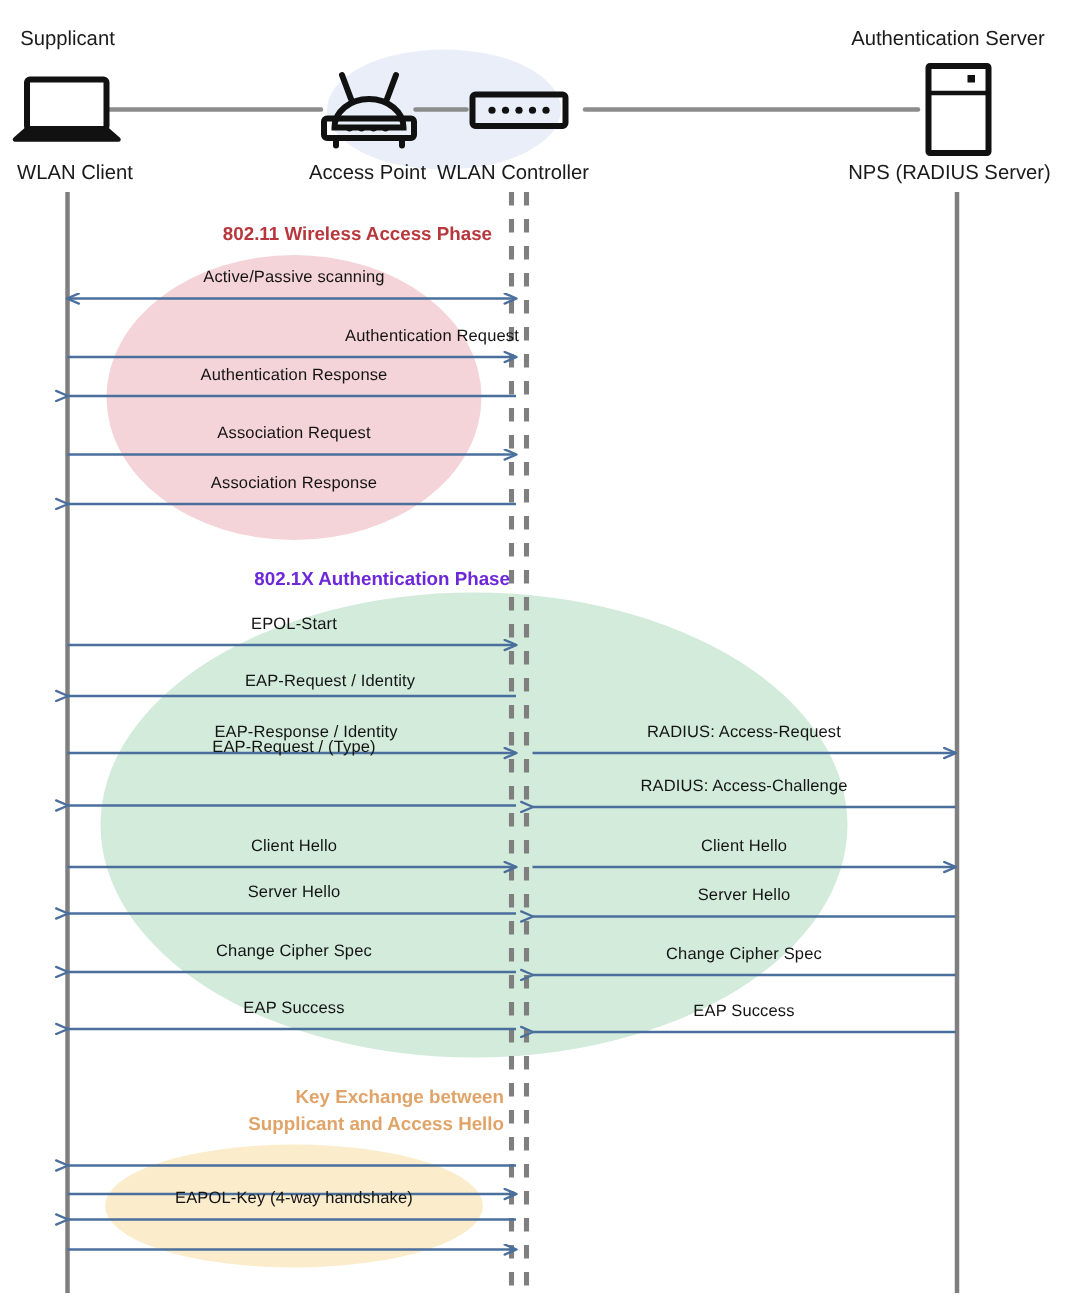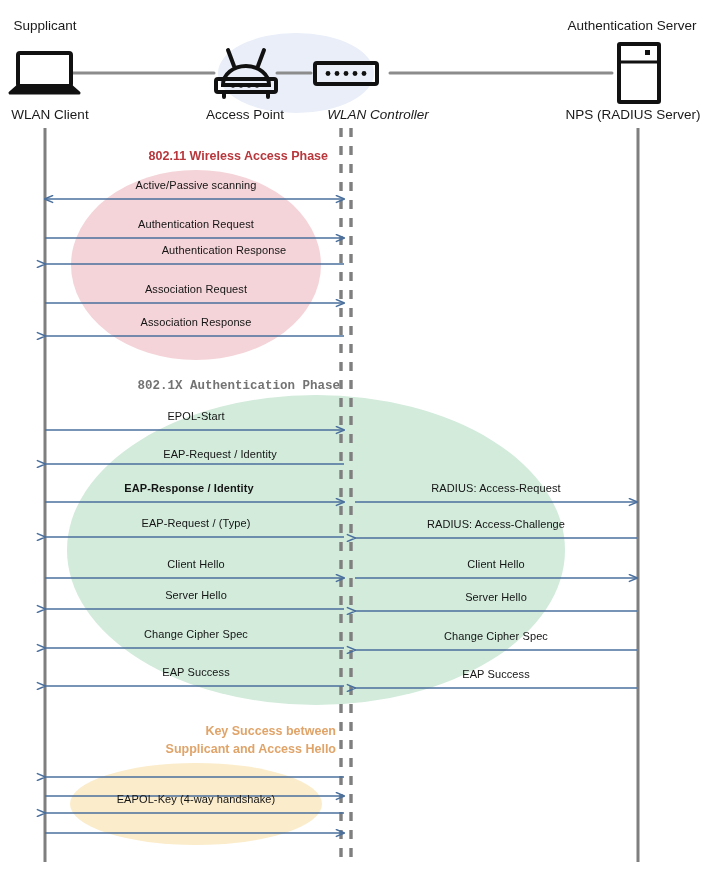--- a/index.html
+++ b/index.html
@@ -104,37 +104,37 @@
       <line x1="637" y1="538" x2="355" y2="538" stroke="#4a6f9c" stroke-width="1.7" marker-end="url(#ahL)"></line>
       <line x1="355" y1="578" x2="637" y2="578" stroke="#4a6f9c" stroke-width="1.7" marker-end="url(#ahR)"></line>
       <line x1="637" y1="611" x2="355" y2="611" stroke="#4a6f9c" stroke-width="1.7" marker-end="url(#ahL)"></line>
       <line x1="637" y1="650" x2="355" y2="650" stroke="#4a6f9c" stroke-width="1.7" marker-end="url(#ahL)"></line>
       <line x1="637" y1="688" x2="355" y2="688" stroke="#4a6f9c" stroke-width="1.7" marker-end="url(#ahL)"></line>
     </svg>
     <div class="hdr-label" style="left: -35px; top: 18px; width: 160px;">Supplicant</div>
     <div class="hdr-label" style="left: 522px; top: 18px; width: 220px;">Authentication Server</div>
     <div class="node-label" style="left: -30px; top: 107px; width: 160px;">WLAN Client</div>
     <div class="node-label" style="left: 165px; top: 107px; width: 160px;">Access Point</div>
-    <div class="node-label" style="left: 288px; top: 107px; width: 180px; font-style: italic;">WLAN Controller</div>
+    <div class="node-label" style="left: 252px; top: 107px; width: 180px;">WLAN Controller</div>
     <div class="node-label" style="left: 533px; top: 107px; width: 200px;">NPS (RADIUS Server)</div>
     <div class="phase-label" style="left: 48px; top: 147px; width: 280px; color: rgb(184, 55, 60);">802.11 Wireless Access Phase</div>
-    <div class="phase-label" style="left: 60px; top: 377px; width: 280px; color: #737373; font-family: Liberation Mono, monospace;">802.1X Authentication Phase</div>
+    <div class="phase-label" style="left: 60px; top: 377px; width: 280px; color: #6d28d9;">802.1X Authentication Phase</div>
     <div class="phase-label" style="left: 36px; top: 722px; width: 300px; color: rgb(224, 164, 105); white-space: normal;">
-      <div>Key Success between</div>
+      <div>Key Exchange between</div>
       <div>Supplicant and Access Hello</div>
     </div>
     <div class="msg-label" style="left: 46px; top: 179px; width: 300px;">Active/Passive scanning</div>
-    <div class="msg-label" style="left: 46px; top: 218px; width: 300px;">Authentication Request</div>
-    <div class="msg-label" style="left: 46px; top: 244px; width: 300px; padding-left: 28px;">Authentication Response</div>
+    <div class="msg-label" style="left: 46px; top: 218px; width: 300px; text-align: right;">Authentication Request</div>
+    <div class="msg-label" style="left: 46px; top: 244px; width: 300px;">Authentication Response</div>
     <div class="msg-label" style="left: 46px; top: 283px; width: 300px;">Association Request</div>
     <div class="msg-label" style="left: 46px; top: 410px; width: 300px;">EPOL-Start</div>
     <div class="msg-label" style="left: 46px; top: 316px; width: 300px;">Association Response</div>
     <div class="msg-label" style="left: 46px; top: 448px; width: 300px; margin-left: 24px;">EAP-Request / Identity</div>
-    <div class="msg-label" style="left: 39px; top: 482px; width: 300px; font-weight: bold;">EAP-Response / Identity</div>
-    <div class="msg-label" style="left: 46px; top: 517px; width: 300px;">EAP-Request / (Type)</div>
+    <div class="msg-label" style="left: 54px; top: 482px; width: 300px;">EAP-Response / Identity</div>
+    <div class="msg-label" style="left: 46px; top: 492px; width: 300px;">EAP-Request / (Type)</div>
     <div class="msg-label" style="left: 46px; top: 558px; width: 300px;">Client Hello</div>
     <div class="msg-label" style="left: 46px; top: 589px; width: 300px;">Server Hello</div>
     <div class="msg-label" style="left: 46px; top: 628px; width: 300px;">Change Cipher Spec</div>
     <div class="msg-label" style="left: 46px; top: 666px; width: 300px;">EAP Success</div>
     <div class="msg-label" style="left: 46px; top: 793px; width: 300px;">EAPOL-Key (4-way handshake)</div>
     <div class="msg-label" style="left: 346px; top: 482px; width: 300px;">RADIUS: Access-Request</div>
     <div class="msg-label" style="left: 346px; top: 518px; width: 300px;">RADIUS: Access-Challenge</div>
     <div class="msg-label" style="left: 346px; top: 558px; width: 300px;">Client Hello</div>
     <div class="msg-label" style="left: 346px; top: 591px; width: 300px;">Server Hello</div>
     <div class="msg-label" style="left: 346px; top: 630px; width: 300px;">Change Cipher Spec</div>

